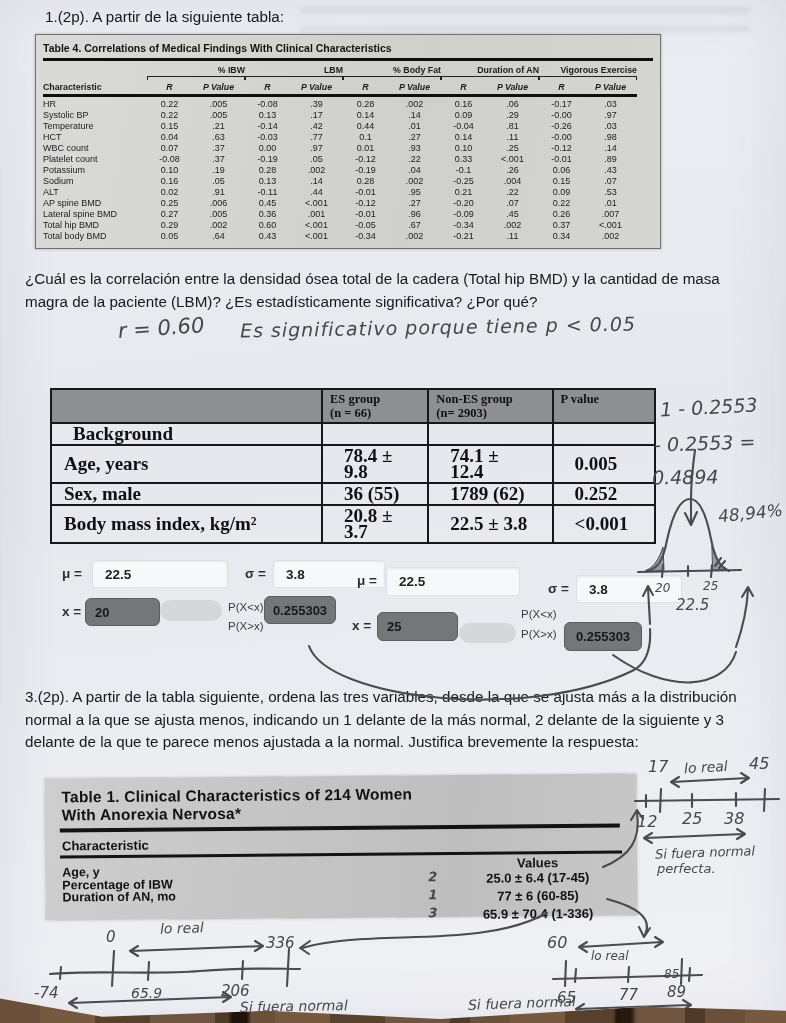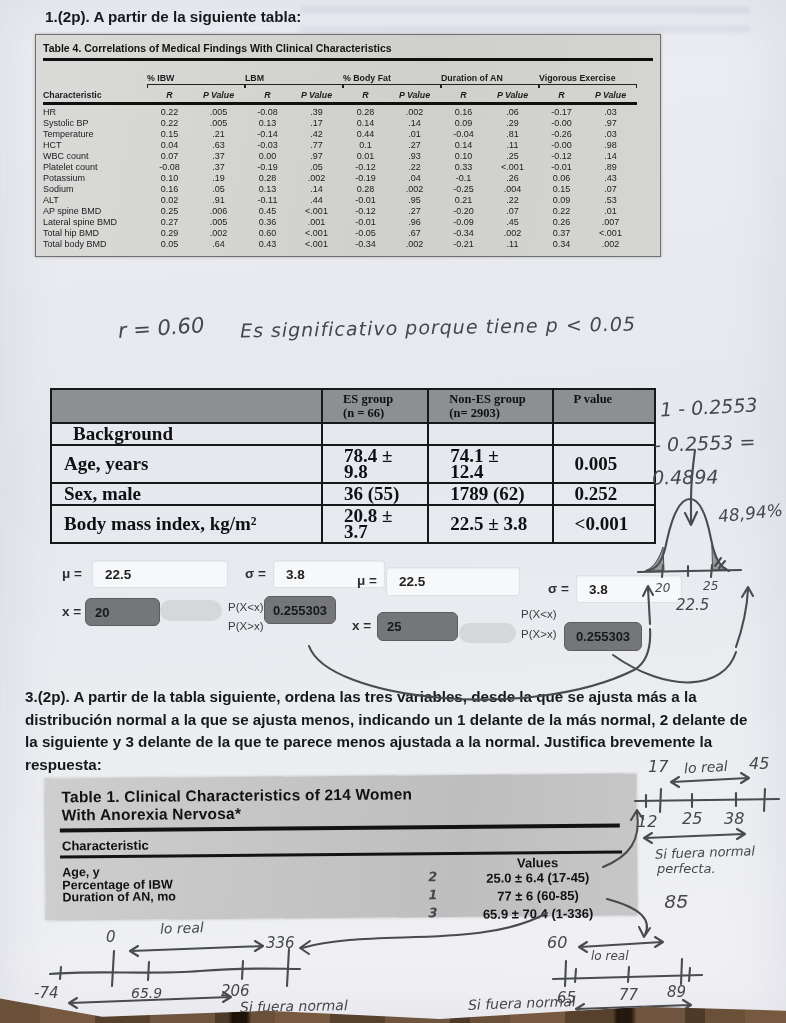--- a/index.html
+++ b/index.html
@@ -16,51 +16,51 @@
   }
   
   .paper{
     position:absolute;inset:0;
     clip-path:polygon(0% 0%,100% 0%,100% 98.8%,82% 98.4%,56% 99.6%,34% 98.8%,13% 99.4%,0% 97.6%);
     background:linear-gradient(175deg,#edeef3 0%,#e7e8ee 45%,#ebedf1 70%,#f1f1f5 100%);
     box-shadow:inset 0 0 60px rgba(90,95,120,.12);
     color:#1a1b1f;
   }
   .abs{position:absolute;}
-  .printed{font-size:15.2px;line-height:22.5px;color:#17181c;font-weight:bold;}
+  .printed{font-size:15.2px;line-height:22.5px;color:#17181c;}
   .bleed{
     background:repeating-linear-gradient(0deg,transparent 0 7px,rgba(110,120,165,.28) 7px 13px,transparent 13px 19px);
     filter:blur(2.2px);opacity:.45;
   }
 
   
   .t4{
     left:35px;top:34px;width:610px;padding:7px 7px 6px;
     background:linear-gradient(100deg,#dadad8,#cfcfcb 60%,#d5d5d1);
     border:1px solid #70706e;box-shadow:0 0 3px rgba(0,0,0,.25);
   }
   .t4-title{font-size:10.5px;font-weight:bold;color:#121212;margin-bottom:4px;}
   .t4-toprule{height:3px;background:#0f0f0f;margin-bottom:4px;}
   .t4-grid{display:grid;grid-template-columns:104px repeat(5,45px 53px);align-items:end;color:#1b1c1e;}
   .t4-corner{}
-  .t4-grp{grid-column:span 2;text-align:left;font-weight:bold;font-size:8.8px;line-height:10px;margin-top:8px;}
+  .t4-grp{grid-column:span 2;text-align:right;font-weight:bold;font-size:8.8px;line-height:10px;}
   .t4-grp .bracket{height:3px;border:1px solid #222;border-bottom:none;margin-top:1px;}
   .t4-char{font-size:8.8px;font-weight:bold;padding-bottom:1px;}
   .t4-sub{font-size:8.8px;font-weight:bold;font-style:italic;text-align:center;padding:2px 0 1px;}
   .t4-rule{grid-column:1/-1;height:2.5px;background:#0f0f0f;margin:1px 0 2px;}
   .t4-name{font-size:9px;line-height:11px;white-space:nowrap;}
   .t4-cell{font-size:9px;line-height:11px;text-align:center;}
 
   
   .es{
     left:50px;top:388px;width:606px;border-collapse:collapse;
     font-family:"Liberation Serif",serif;color:#0f1013;
   }
   .es th,.es td{border:2px solid #17181a;font-weight:bold;}
-  .es th{background:#8e8f91;font-size:12.5px;text-align:left;padding:2px 20px;white-space:pre-line;line-height:14px;vertical-align:top;}
+  .es th{background:#8e8f91;font-size:12.5px;text-align:left;padding:2px 7px;white-space:pre-line;line-height:14px;vertical-align:top;}
   .es td{font-size:19px;padding:2px 21px;line-height:16px;}
   .es td.indent{padding-left:12px;}
   .es th:nth-child(1),.es td:nth-child(1){width:322px;}
   .es th:nth-child(2),.es td:nth-child(2){width:84px;}
   .es th:nth-child(3),.es td:nth-child(3){width:112px;}
   .es th:nth-child(4),.es td:nth-child(4){width:62px;}
 
   
   .t1{
     left:45px;top:776px;width:592px;height:142px;
@@ -277,20 +277,21 @@
         <div class="t4-cell">&lt;.001</div>
         <div class="t4-cell">-0.34</div>
         <div class="t4-cell">.002</div>
         <div class="t4-cell">-0.21</div>
         <div class="t4-cell">.11</div>
         <div class="t4-cell">0.34</div>
         <div class="t4-cell">.002</div>
       </div>
   </div>
 
+  <div class="abs printed" style="left:25px;top:268px;width:730px;">¿Cuál es la correlación entre la densidad ósea total de la cadera (Total hip BMD) y la cantidad de masa magra de la paciente (LBM)? ¿Es estadísticamente significativa? ¿Por qué?</div>
   <span class="abs hw" style="left:118px;top:316px;font-size:21px;transform:rotate(-4deg);">r = 0.60</span>
   <span class="abs hw" style="left:240px;top:316px;font-size:19px;letter-spacing:1px;transform:rotate(-1deg);">Es significativo porque tiene p &lt; 0.05</span>
 
 
   <table class="abs es">
     <tbody>
         <tr>
           <th></th>
           <th>ES group
 (n = 66)</th>
@@ -458,19 +459,19 @@
   <span class="abs hw" style="left:106px;top:928px;font-size:15px;">0</span>
   <span class="abs hw" style="left:160px;top:920px;font-size:14px;transform:rotate(-2deg);">lo real</span>
   <span class="abs hw" style="left:266px;top:934px;font-size:15px;">336</span>
   <span class="abs hw" style="left:34px;top:984px;font-size:15px;">-74</span>
   <span class="abs hw" style="left:131px;top:985px;font-size:14px;">65.9</span>
   <span class="abs hw" style="left:221px;top:982px;font-size:15px;">206</span>
   <span class="abs hw" style="left:240px;top:998px;font-size:14px;transform:rotate(-1deg);">Si fuera normal</span>
 
   <span class="abs hw" style="left:547px;top:933px;font-size:16px;">60</span>
   <span class="abs hw" style="left:591px;top:949px;font-size:12px;">lo real</span>
-  <span class="abs hw" style="left:664px;top:891px;font-size:20px;font-family:Liberation Mono, monospace;">85</span>
+  <span class="abs hw" style="left:664px;top:967px;font-size:12px;">85</span>
   <span class="abs hw" style="left:557px;top:989px;font-size:15px;">65</span>
   <span class="abs hw" style="left:619px;top:986px;font-size:15px;">77</span>
   <span class="abs hw" style="left:667px;top:983px;font-size:15px;">89</span>
   <span class="abs hw" style="left:468px;top:995px;font-size:14px;transform:rotate(-2deg);">Si fuera normal</span>
 
 </div>
 
 </body></html>

